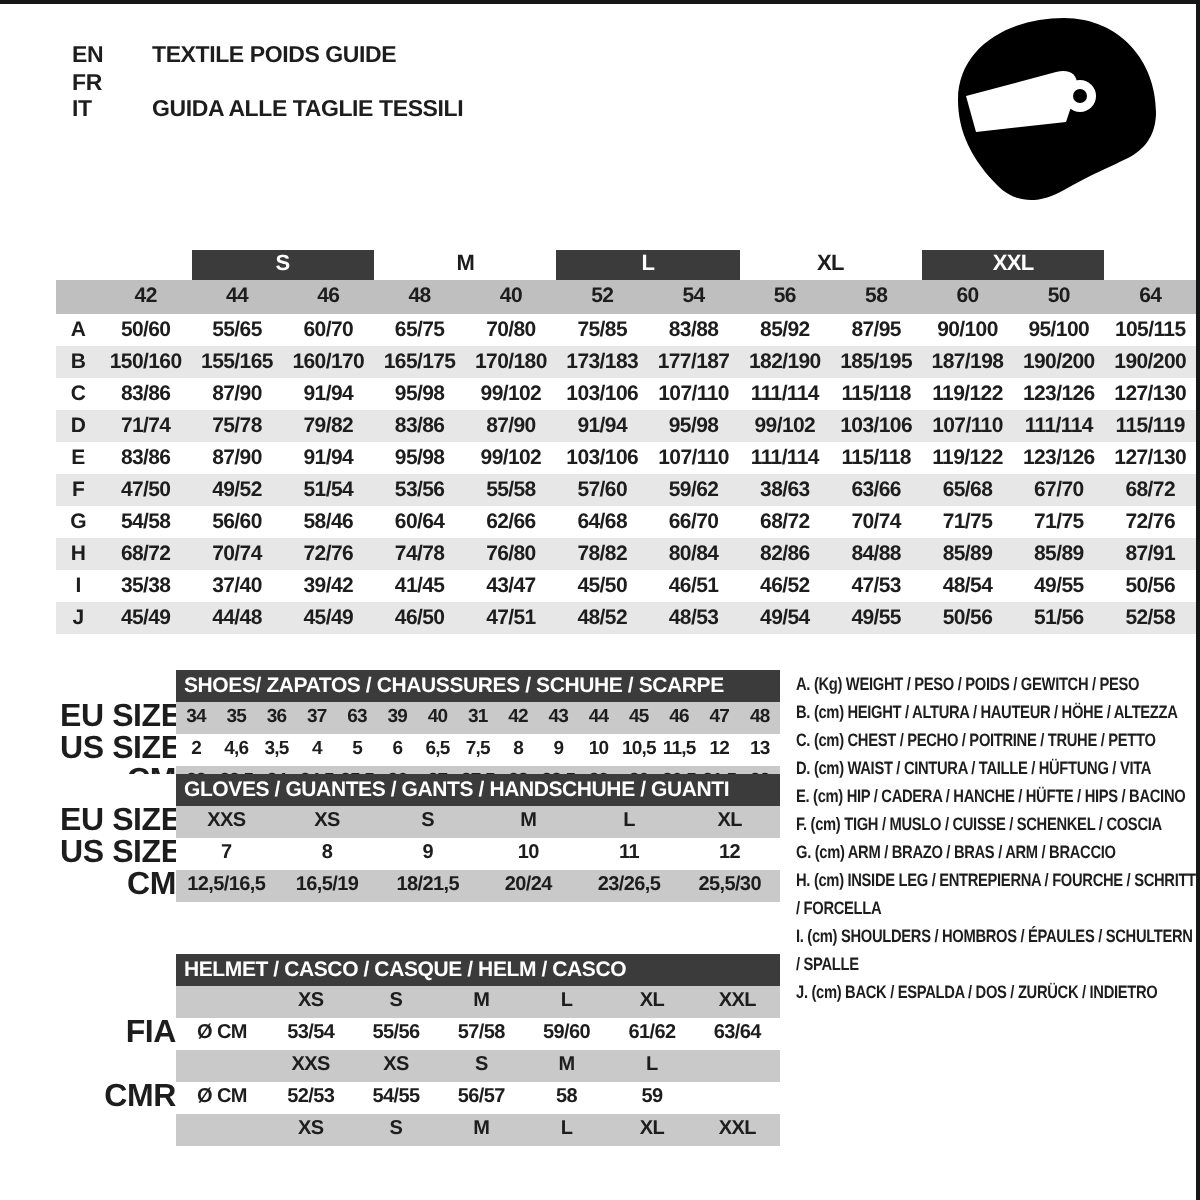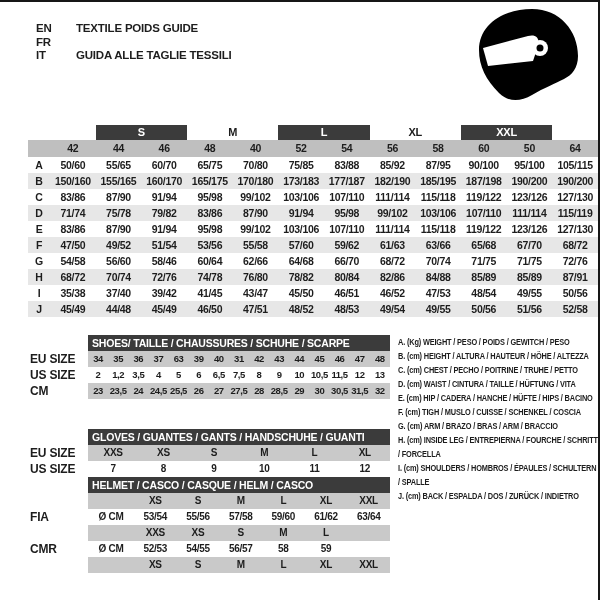--- a/index.html
+++ b/index.html
@@ -24,27 +24,27 @@
   .textile tr.group-row td{height:15px;font-size:11px;}
   .textile td.g-dark{background:#3b3b3b;color:#fff;}
   .textile td.g-plain{background:#fff;}
   .textile td.g-spacer{background:#fff;}
   .textile tr.num-row td{background:#bfbfbf;height:17px;}
   .textile tr.alt td{background:#e7e7e7;}
   
   .mid{left:28px;width:362px;}
   .mid td{height:16px;font-size:10px;}
   .mid.shoes td{font-size:9.5px;letter-spacing:-0.4px;}
-  .mid td.lbl{text-align:left;padding-left:2px;font-size:12px;background:#fff;letter-spacing:-0.2px;}
+  .mid td.lbl{text-align:right;padding-left:2px;font-size:16px;background:#fff;letter-spacing:-0.2px;}
   .mid td.shade{background:#c9c9c9;}
   .mid td.bar{background:#3b3b3b;color:#fff;text-align:left;padding-left:4px;
               font-size:10.5px;height:15px;letter-spacing:-0.2px;}
   .mid td.lbl-spacer{background:#fff;}
   .shoes{top:333px;}
-  .gloves{top:427px;}
+  .gloves{top:385px;}
   .helmet{top:475px;}
   
   .legend{position:absolute;left:398px;top:333px;width:244px;
           transform:scaleX(0.82);transform-origin:0 0;}
   .legend-item{font-size:9px;font-weight:bold;line-height:14px;letter-spacing:-0.2px;}
 </style>
 </head>
 <body>
 
 <div class="page">
@@ -190,21 +190,21 @@
         </tr>
         <tr class="alt">
           <td class="letter">F</td>
           <td>47/50</td>
           <td>49/52</td>
           <td>51/54</td>
           <td>53/56</td>
           <td>55/58</td>
           <td>57/60</td>
           <td>59/62</td>
-          <td>61/63</td>
+          <td>38/63</td>
           <td>63/66</td>
           <td>65/68</td>
           <td>67/70</td>
           <td>68/72</td>
         </tr>
         <tr>
           <td class="letter">G</td>
           <td>54/58</td>
           <td>56/60</td>
           <td>58/46</td>
@@ -281,21 +281,21 @@
         <col>
         <col>
         <col>
         <col>
         <col>
         <col>
       </colgroup>
     <thead>
       <tr>
           <td class="lbl-spacer"></td>
-          <td class="bar" colspan="15">SHOES/ TAILLE / CHAUSSURES / SCHUHE / SCARPE</td>
+          <td class="bar" colspan="15">SHOES/ ZAPATOS / CHAUSSURES / SCHUHE / SCARPE</td>
         </tr>
     </thead>
     <tbody>
         <tr>
           <td class="lbl">EU SIZE</td>
           <td class="shade">34</td>
           <td class="shade">35</td>
           <td class="shade">36</td>
           <td class="shade">37</td>
           <td class="shade">63</td>
@@ -306,21 +306,21 @@
           <td class="shade">43</td>
           <td class="shade">44</td>
           <td class="shade">45</td>
           <td class="shade">46</td>
           <td class="shade">47</td>
           <td class="shade">48</td>
         </tr>
         <tr>
           <td class="lbl">US SIZE</td>
           <td>2</td>
-          <td>1,2</td>
+          <td>4,6</td>
           <td>3,5</td>
           <td>4</td>
           <td>5</td>
           <td>6</td>
           <td>6,5</td>
           <td>7,5</td>
           <td>8</td>
           <td>9</td>
           <td>10</td>
           <td>10,5</td>

